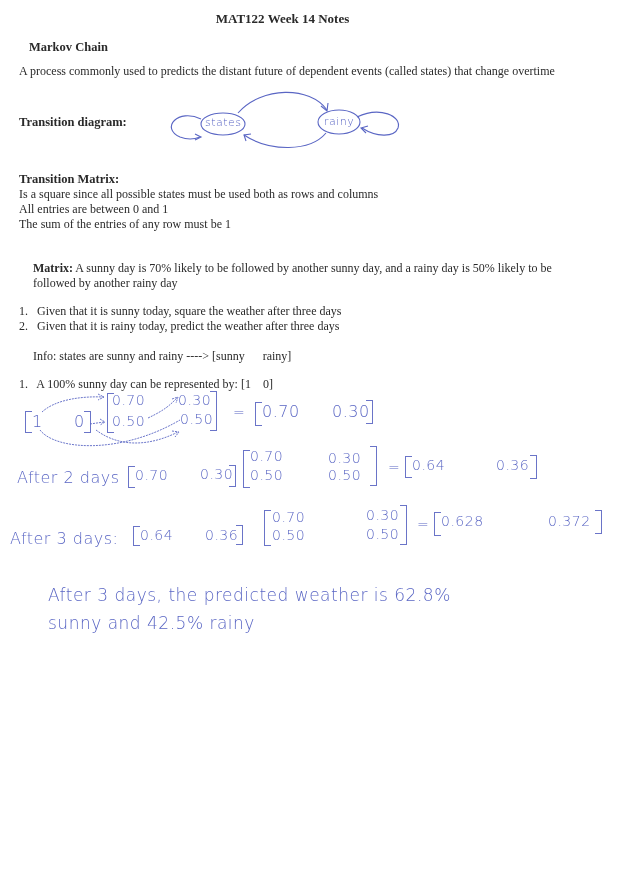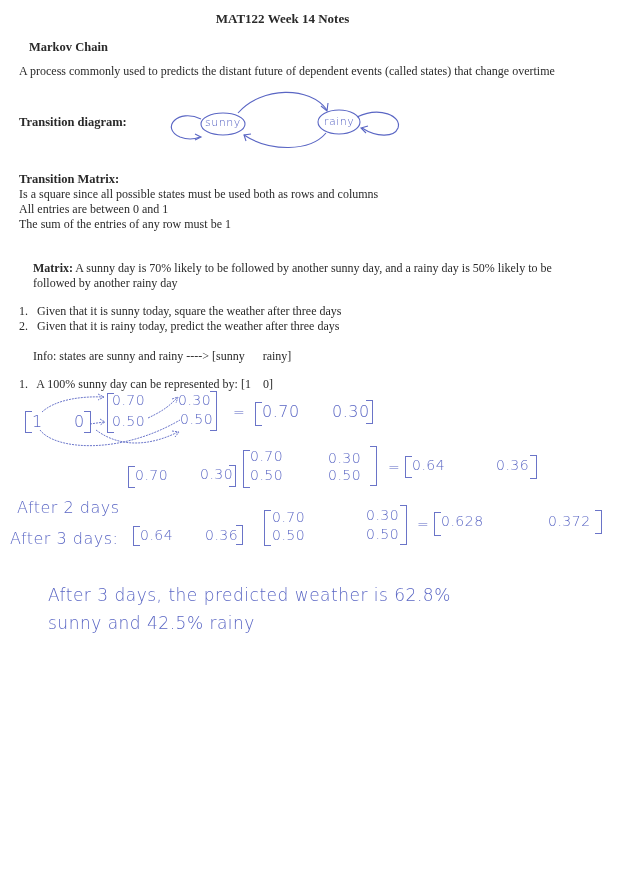--- a/index.html
+++ b/index.html
@@ -38,21 +38,21 @@
       <path d="M238 113 C 262 86, 310 86, 327 110"></path>
       <path d="M321 106 L327 111 L328 103"></path>
 
       <path d="M326 133 C 310 152, 270 152, 244 135"></path>
       <path d="M251 134 L244 135 L246 141"></path>
 
       <path d="M357 117 C 380 106, 402 116, 398 128 C 394 138, 376 137, 362 128"></path>
       <path d="M368 126 L361 128 L366 133"></path>
     </g>
   </svg>
-  <div class="abs hw" style="left:205px;top:116px;font-size:11px;">sunny</div>
+  <div class="abs hw" style="left:205px;top:116px;font-size:11px;">states</div>
   <div class="abs hw" style="left:324px;top:115px;font-size:11px;">rainy</div>
 </div>
 
 <div class="abs h" style="left:19px;top:172px;">Transition Matrix:</div>
 <div class="abs p" style="left:19px;top:187px;">Is a square since all possible states must be used both as rows and columns</div>
 <div class="abs p" style="left:19px;top:202px;">All entries are between 0 and 1</div>
 <div class="abs p" style="left:19px;top:217px;">The sum of the entries of any row must be 1</div>
 
 <div class="abs p" style="left:33px;top:261px;">
   <b>Matrix:</b><span> A sunny day is 70% likely to be followed by another sunny day, and a rainy day is 50% likely to be</span>
@@ -98,21 +98,21 @@
       <path d="M40 430 C 55 450, 120 455, 180 420"></path>
       <path d="M148 418 C 165 410, 170 405, 177 398"></path>
       <path d="M172 399 L178 397 L176 403"></path>
       <path d="M96 430 C 120 448, 150 446, 178 432"></path>
       <path d="M172 431 L179 432 L175 437"></path>
     </g>
   </svg>
 </div>
 
 <div>
-  <div class="abs hw hw-lg" style="left:17px;top:468px;margin-top:30px;">After 2 days</div>
+  <div class="abs hw hw-lg" style="left:17px;top:468px;">After 2 days</div>
   <div class="bracket bl" style="left:128px;top:466px;height:20px;"></div>
   <div class="abs hw hw-md" style="left:135px;top:467px;">0.70</div>
   <div class="abs hw hw-md" style="left:200px;top:466px;">0.30</div>
   <div class="bracket br" style="left:229px;top:465px;height:20px;"></div>
 
   <div class="bracket bl" style="left:243px;top:450px;height:36px;"></div>
   <div class="abs hw hw-md" style="left:250px;top:448px;">0.70</div>
   <div class="abs hw hw-md" style="left:250px;top:467px;">0.50</div>
   <div class="abs hw hw-md" style="left:328px;top:450px;">0.30</div>
   <div class="abs hw hw-md" style="left:328px;top:467px;">0.50</div>

